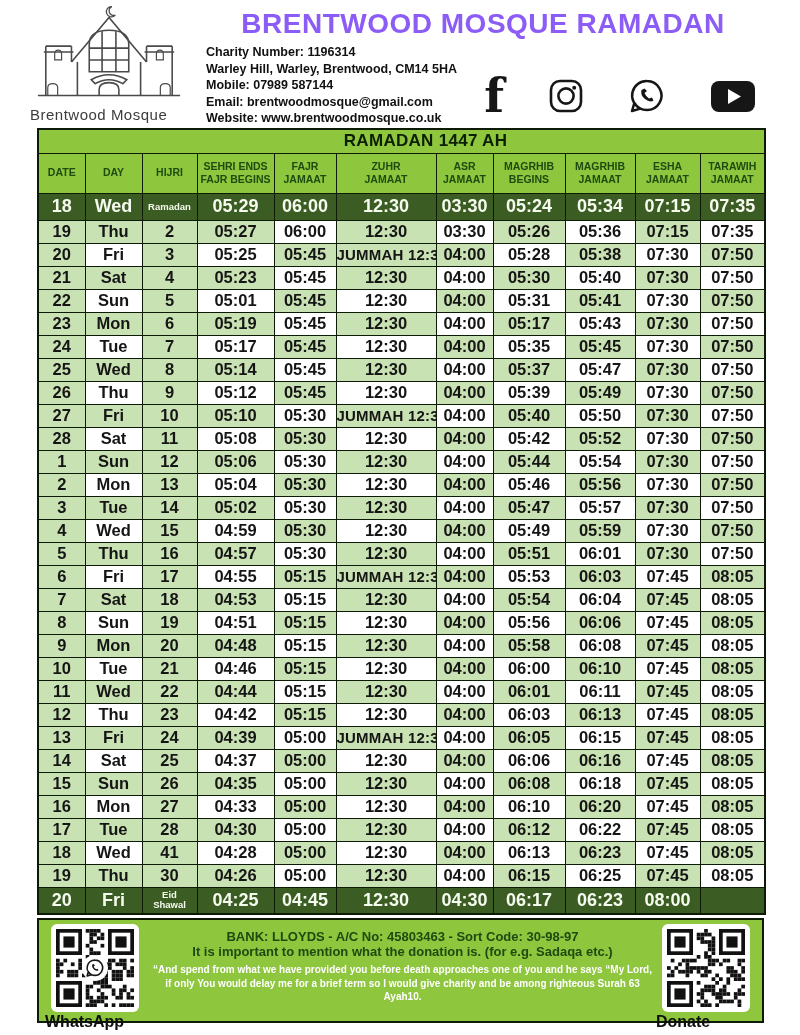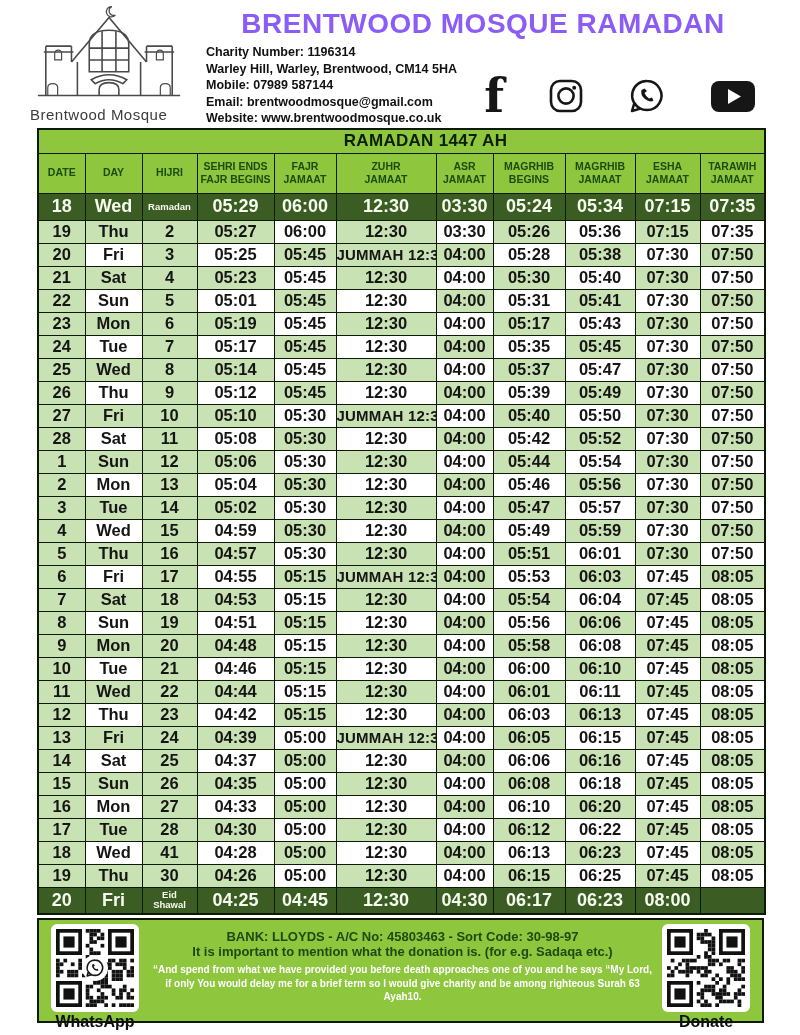--- a/index.html
+++ b/index.html
@@ -35,21 +35,21 @@
   #tt td.w { background:#ffffff; }
   #tt td.jummah { font-size:15px; letter-spacing:.2px; }
   #tt td.note { font-size:9.5px; line-height:1.05; white-space:pre-line;margin-top:41px; }
   #tt tr.dark td { background:var(--dk); color:#f6fbef; height:27px; font-size:18px; }
   #tt tr.dark td.note { font-size:9.5px; }
   #tt { border:2px solid #0d1a05; }
 
   
   #ftr { position:absolute; left:37px; top:918px; width:727px; height:105px;
     background:var(--lime); border:2px solid #0d1a05; }
-  .qrwrap { position:absolute; top:4px; width:100px; text-align:center; }
+  .qrwrap { position:absolute; top:4px; width:100px; text-align:left; }
   #qr-left  { left:6px; }
   #qr-right { right:6px; }
   .qrbox { position:relative; width:88px; height:88px; margin:0 auto; background:#fff;
     border-radius:6px; padding:5px; }
   .qrbox svg { display:block; }
   .qr-label { font-size:16px; font-weight:bold; color:#101010; margin-top:1px; }
   #wa-badge { position:absolute; left:50%; top:50%; transform:translate(-50%,-50%);
     width:26px; height:26px; background:#fff; border-radius:50%;
     display:flex; align-items:center; justify-content:center; }
   #ftr-center { position:absolute; left:112px; top:6px; width:503px; text-align:center; }

